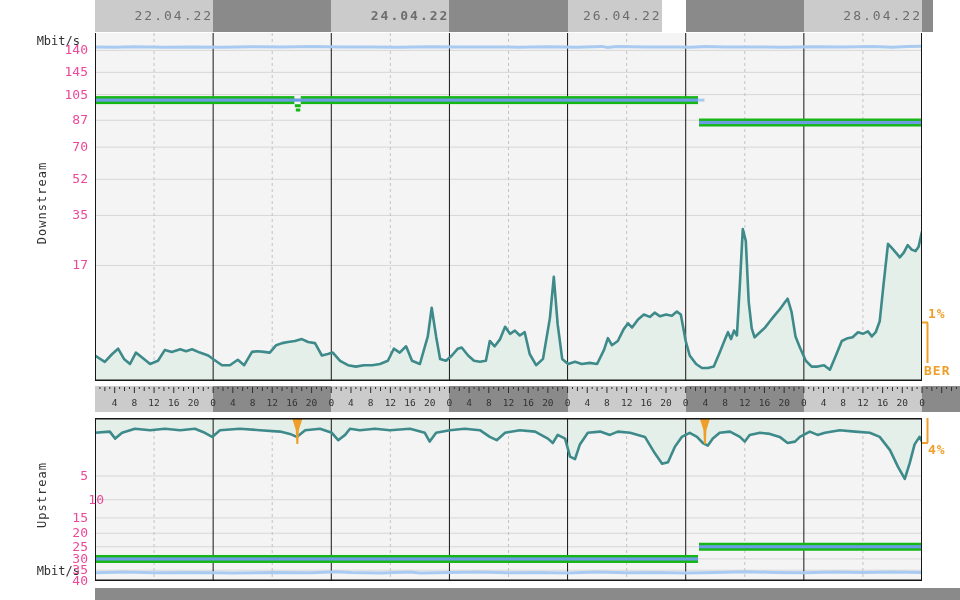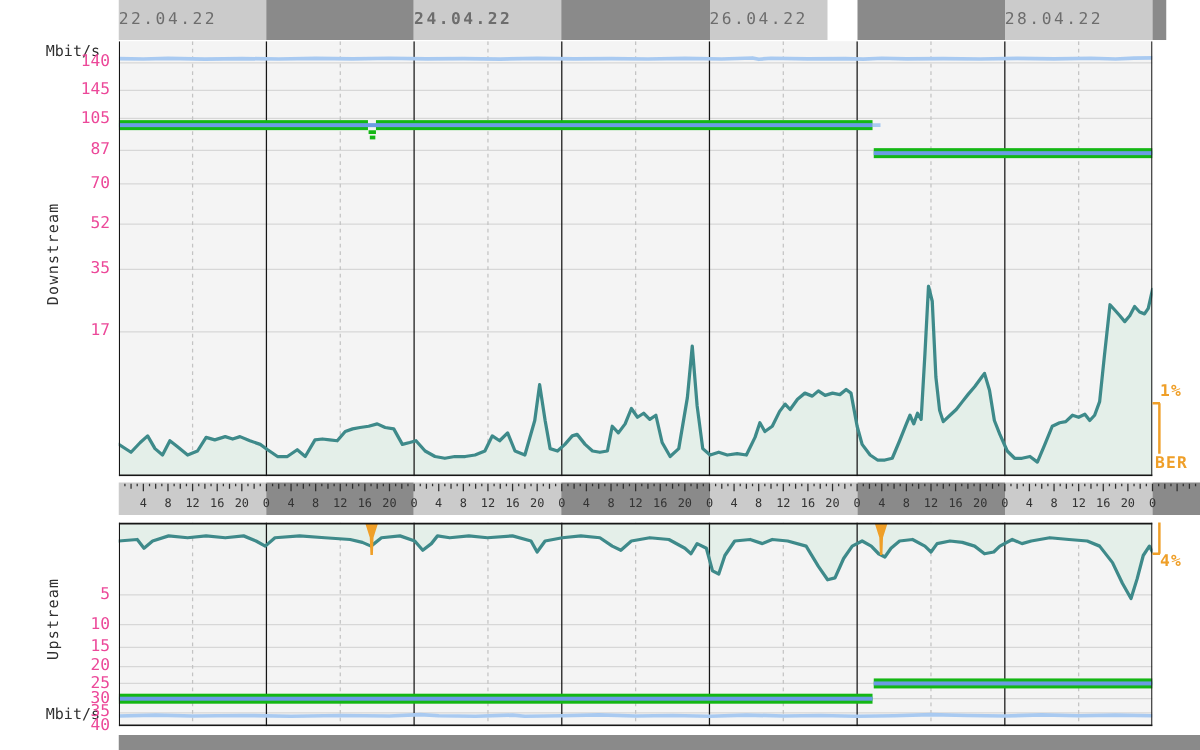--- a/index.html
+++ b/index.html
@@ -1,18 +1,18 @@
 <!DOCTYPE html>
 <html><head>
 <meta charset="utf-8">
 <style>
   html,body{margin:0;padding:0;background:#fff;}
   #stage{position:relative;width:960px;height:600px;background:#fff;overflow:hidden;
          font-family:"DejaVu Sans Mono","Liberation Mono",monospace;}
-  .seg{position:absolute;top:0;height:32px;line-height:32px;text-align:left;
+  .seg{position:absolute;top:0;height:32px;line-height:32px;text-align:right;
        font-size:13px;letter-spacing:2px;color:#6d6d6d;}
   .seg.light{background:#cbcbcb;}
   .seg.dark{background:#8a8a8a;}
   .lbl{position:absolute;color:#303030;font-size:12px;white-space:nowrap;}
   .rot{transform:rotate(-90deg);transform-origin:center;text-align:center;letter-spacing:1px;}
   .ytick{position:absolute;width:88px;text-align:right;font-size:13px;color:#ec4899;
          height:14px;line-height:14px;}
   .panel{position:absolute;background:#f4f4f4;}
   #timeAxis{position:absolute;}
   .orange{position:absolute;color:#ef9f28;font-size:13px;font-weight:bold;letter-spacing:1px;}
@@ -351,21 +351,21 @@
       <div class="ytick" style="left: 0px; top: 65.3344px;">145</div>
       <div class="ytick" style="left: 0px; top: 87.6101px;">105</div>
       <div class="ytick" style="left: 0px; top: 113.266px;">87</div>
       <div class="ytick" style="left: 0px; top: 140.072px;">70</div>
       <div class="ytick" style="left: 0px; top: 172.31px;">52</div>
       <div class="ytick" style="left: 0px; top: 208.441px;">35</div>
       <div class="ytick" style="left: 0px; top: 258.465px;">17</div>
     </div>
   <div id="yTicksUp">
       <div class="ytick" style="left: 0px; top: 468.993px;">5</div>
-      <div class="ytick" style="left: 0px; top: 492.704px;">10</div>
+      <div class="ytick" style="left: 0px; top: 492.704px; padding-left: 16px;">10</div>
       <div class="ytick" style="left: 0px; top: 510.898px;">15</div>
       <div class="ytick" style="left: 0px; top: 526.237px;">20</div>
       <div class="ytick" style="left: 0px; top: 539.75px;">25</div>
       <div class="ytick" style="left: 0px; top: 551.967px;">30</div>
       <div class="ytick" style="left: 0px; top: 563.202px;">35</div>
       <div class="ytick" style="left: 0px; top: 573.659px;">40</div>
     </div>
 
   <svg id="berBracketDown" width="42" height="62" style="position:absolute;left:918px;top:318px;">
       <line x1="4" y1="4.5" x2="10" y2="4.5" stroke="#ef9f28" stroke-width="2"></line>

